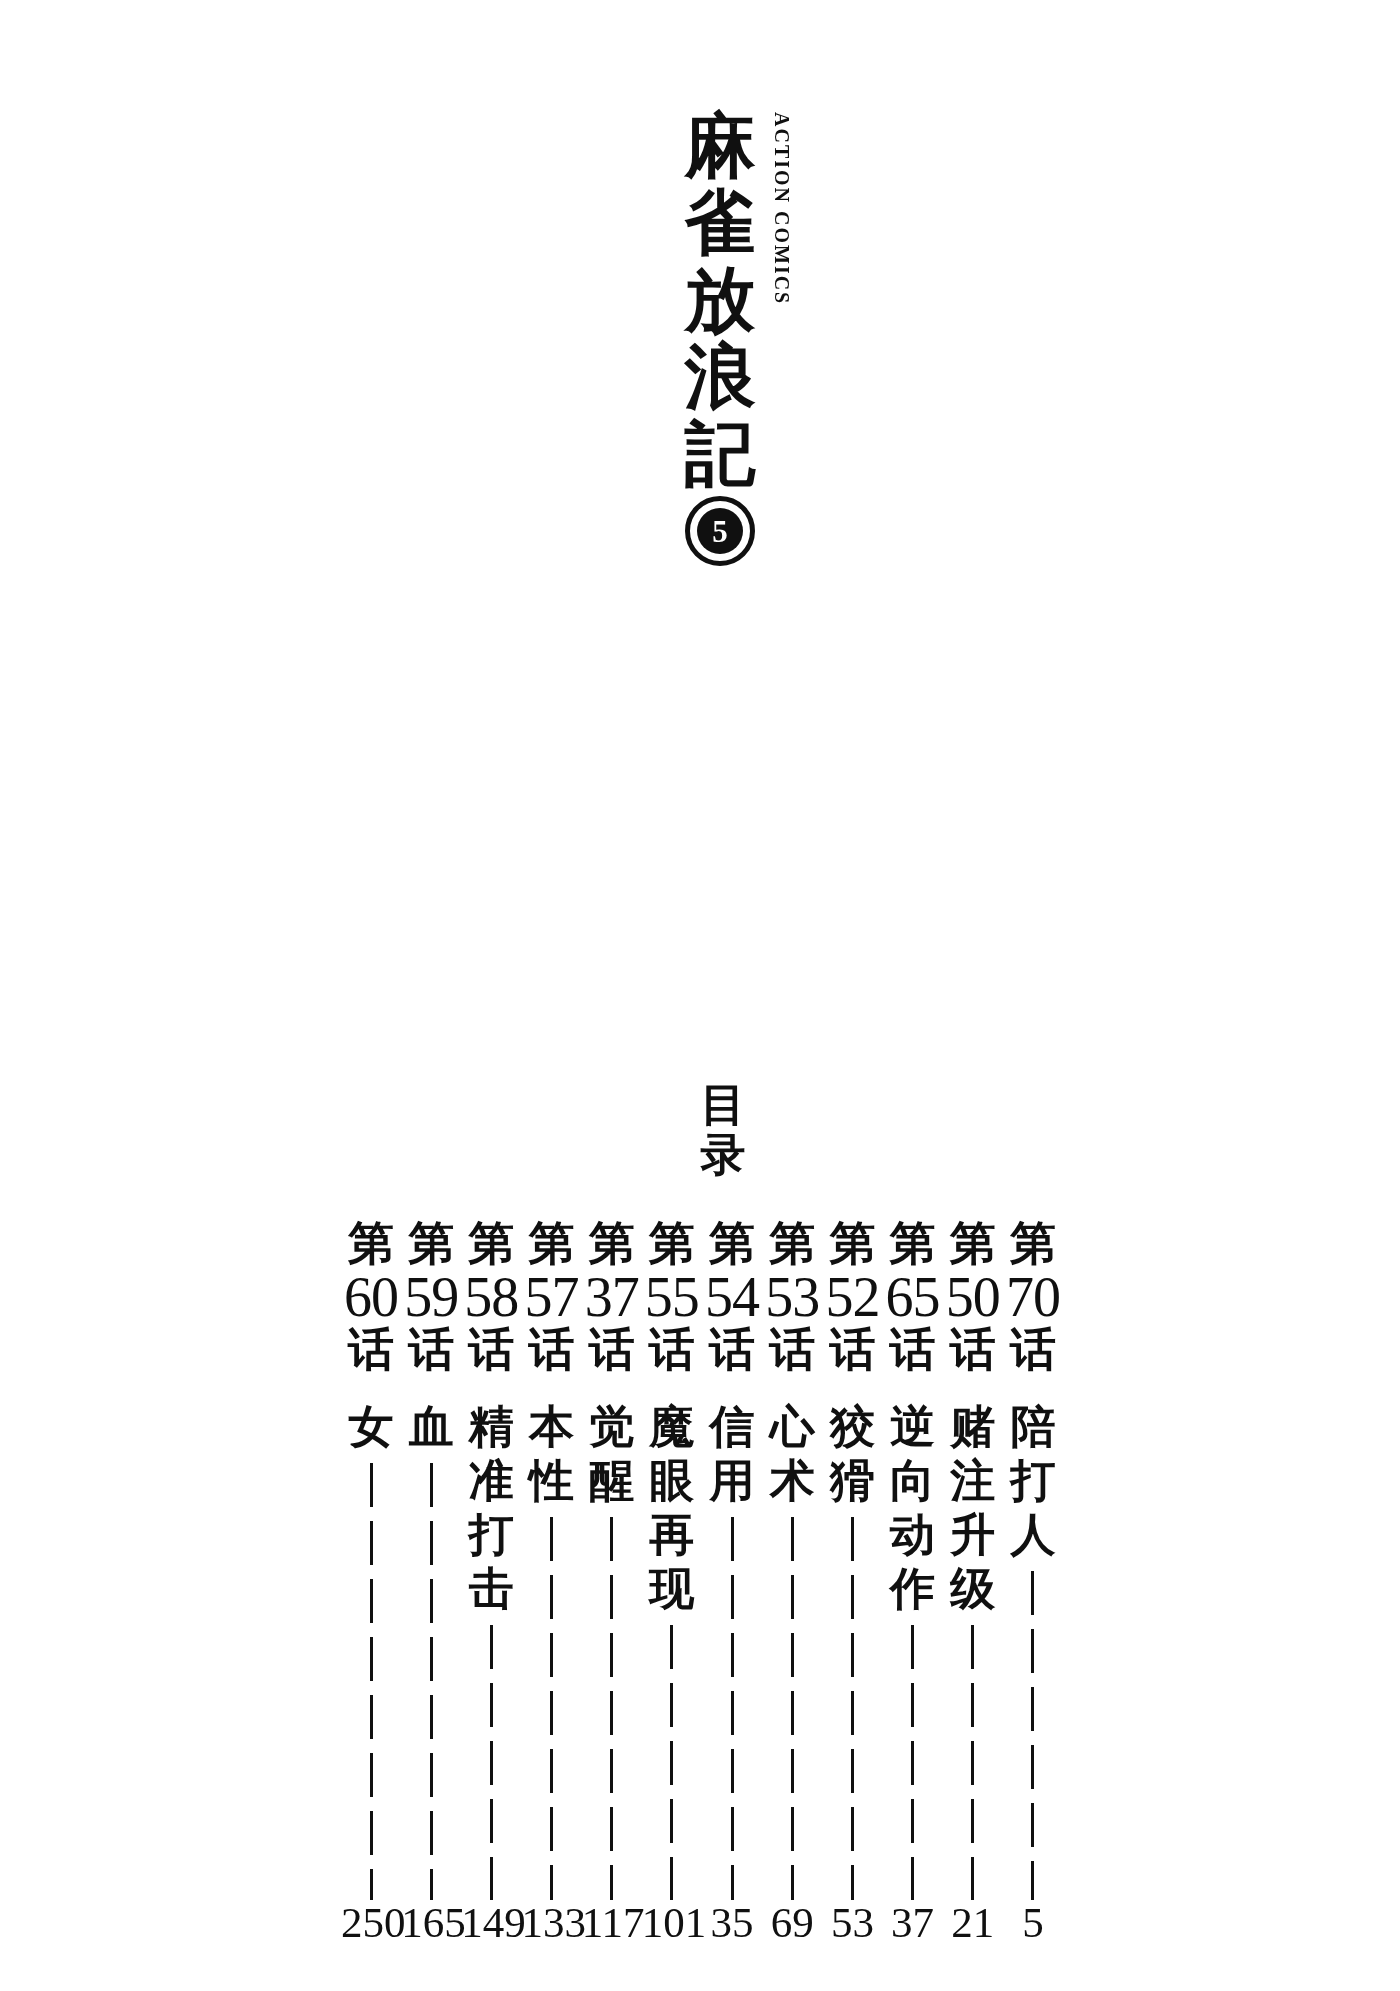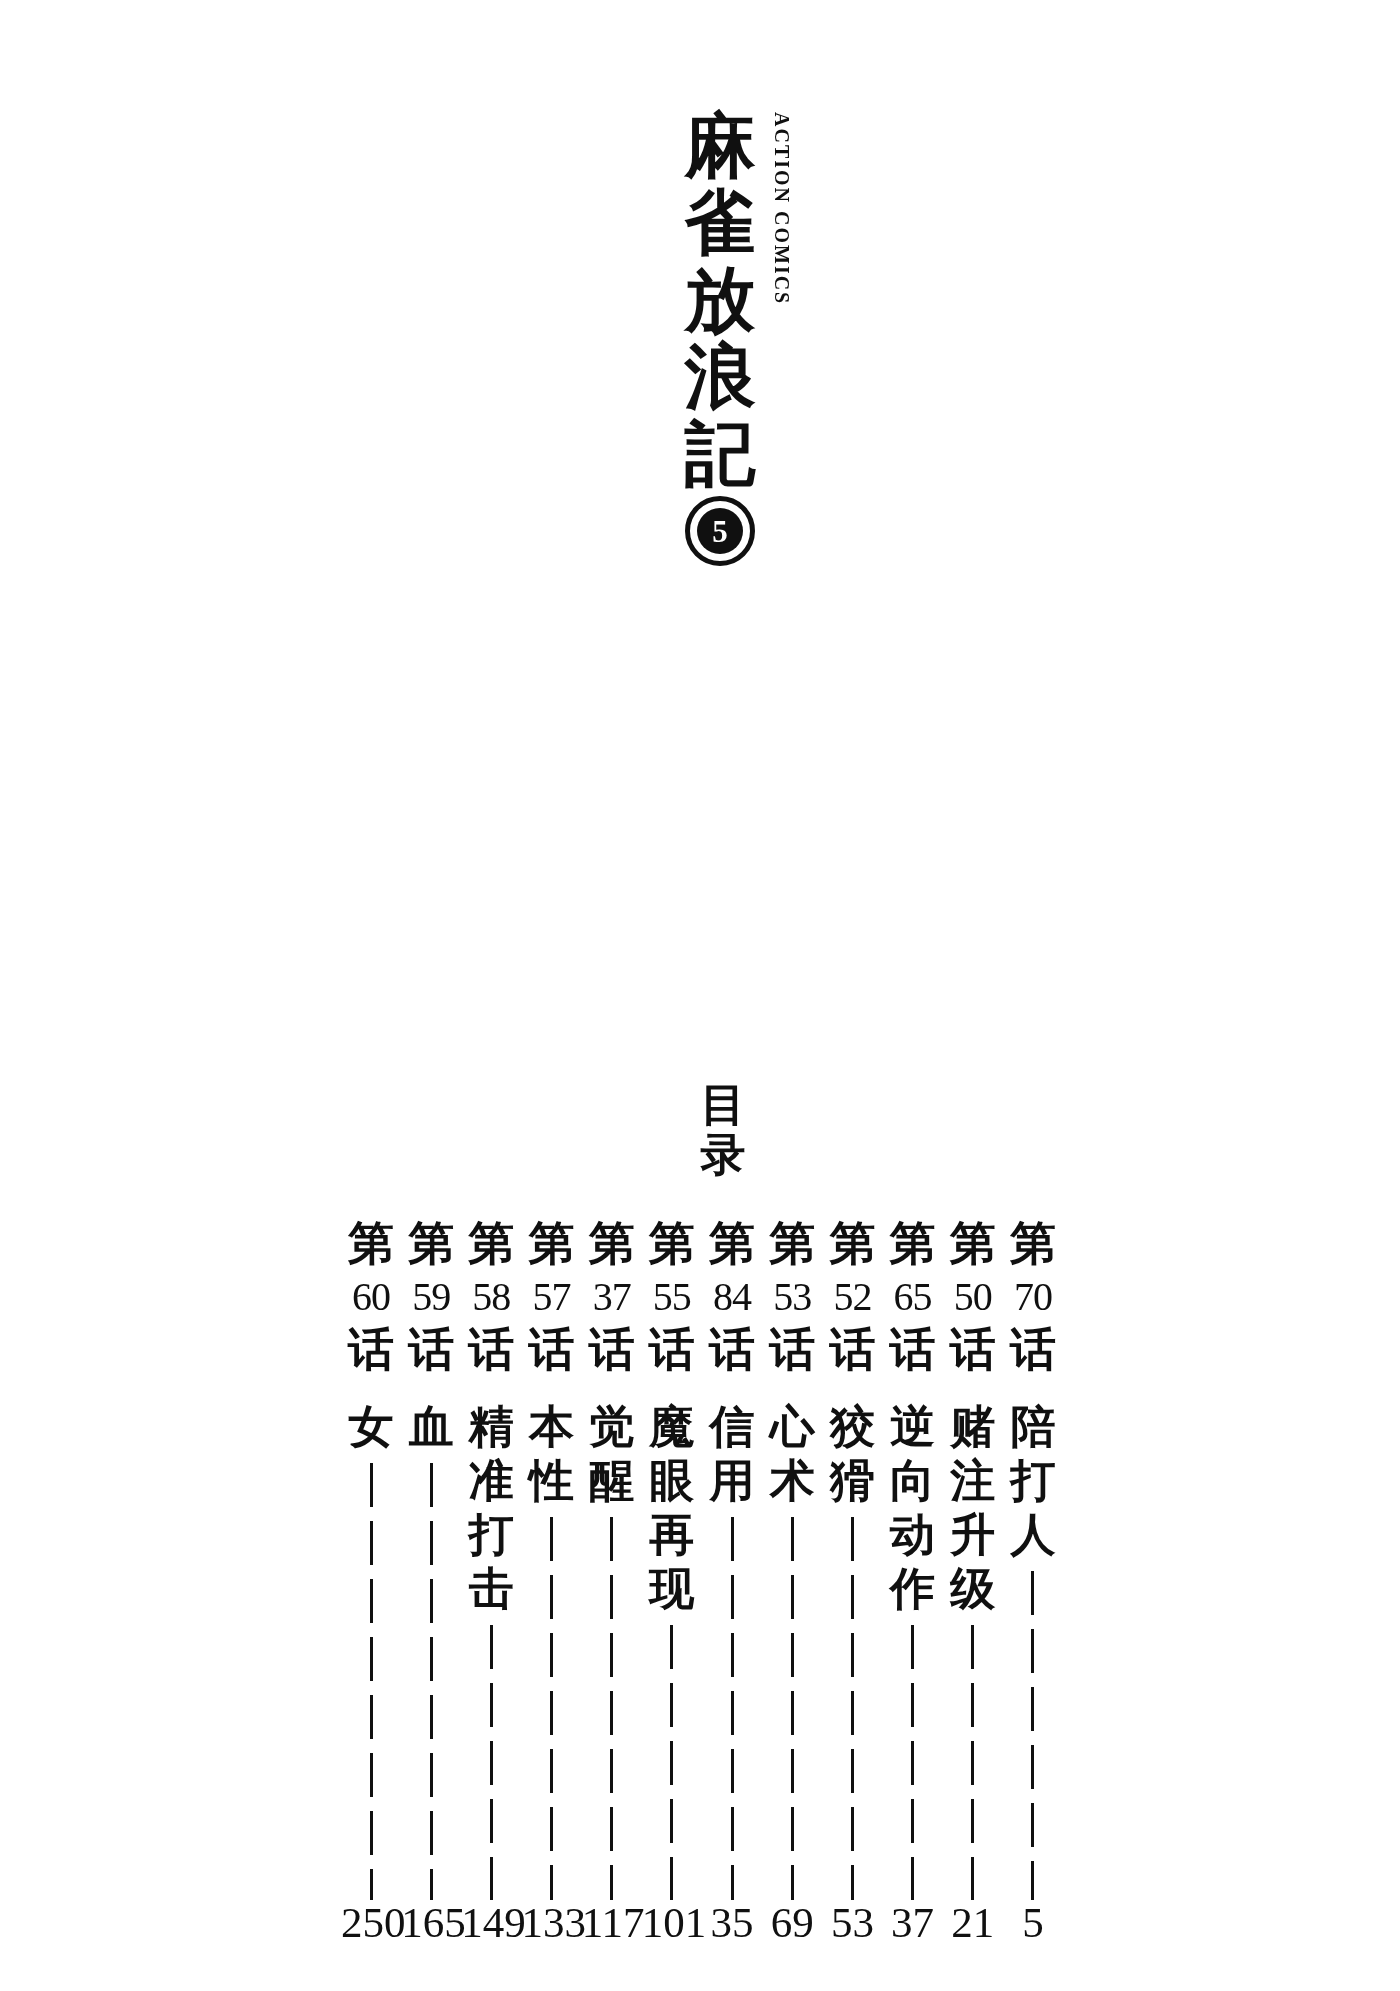--- a/index.html
+++ b/index.html
@@ -48,21 +48,21 @@
   .toc-heading .vchar{height:50px;font-size:45px;font-weight:700;}
 
   .toc-columns{
     position:absolute;left:341px;top:1218px;width:722px;height:682px;
     display:flex;flex-direction:row-reverse;justify-content:space-between;
   }
   .toc-entry{
     width:60px;display:flex;flex-direction:column;align-items:center;
   }
   .ord-char{height:52px;font-size:46px;font-weight:700;line-height:1;display:flex;align-items:center;}
-  .ord-num{height:54px;font-size:40px;font-weight:400;line-height:1;display:flex;align-items:center;letter-spacing:-1px;}
+  .ord-num{height:54px;font-size:56px;font-weight:400;line-height:1;display:flex;align-items:center;letter-spacing:-1px;}
   .title-stack{margin-top:24px;display:flex;flex-direction:column;align-items:center;}
   .title-stack .vchar{height:54px;font-size:45px;font-weight:700;}
   .leader{
     flex:1 1 auto;width:3px;margin-top:9px;min-height:20px;
     background:repeating-linear-gradient(180deg,var(--ink) 0 44px,transparent 44px 58px);
   }
 
   .page-numbers{
     position:absolute;left:341px;top:1898px;width:722px;height:50px;
     display:flex;flex-direction:row-reverse;justify-content:space-between;
@@ -147,21 +147,21 @@
         <div class="ord-num">53</div>
         <div class="ord-char">话</div>
         <div class="title-stack">
           <div class="vchar">心</div>
           <div class="vchar">术</div>
         </div>
         <div class="leader"></div>
       </div>
       <div class="toc-entry">
         <div class="ord-char">第</div>
-        <div class="ord-num">84</div>
+        <div class="ord-num">54</div>
         <div class="ord-char">话</div>
         <div class="title-stack">
           <div class="vchar">信</div>
           <div class="vchar">用</div>
         </div>
         <div class="leader"></div>
       </div>
       <div class="toc-entry">
         <div class="ord-char">第</div>
         <div class="ord-num">55</div>

